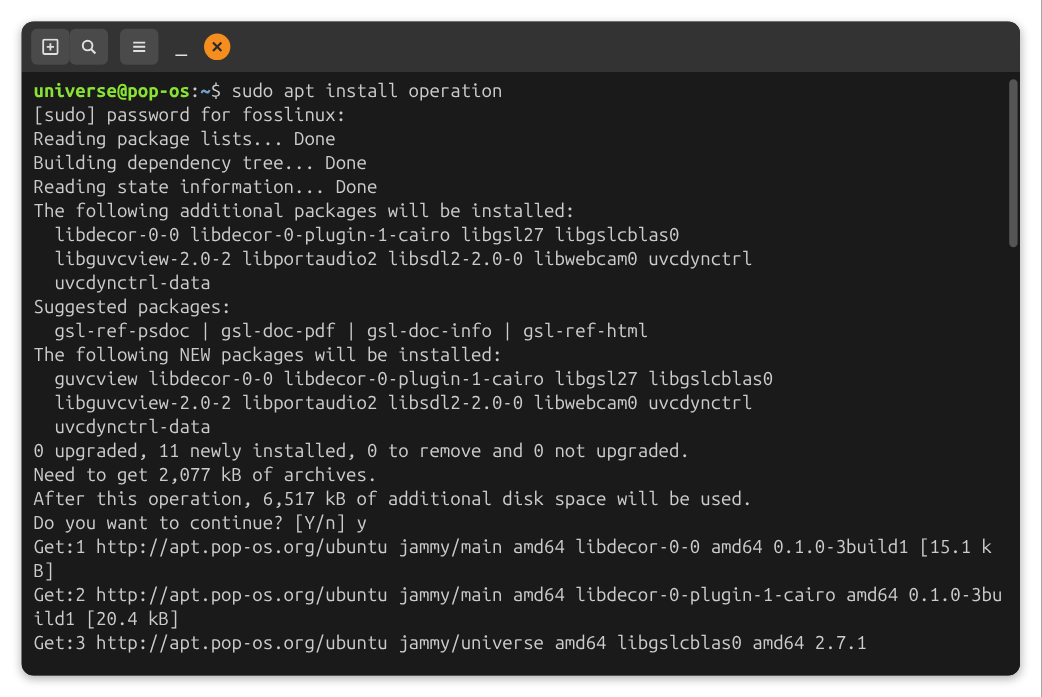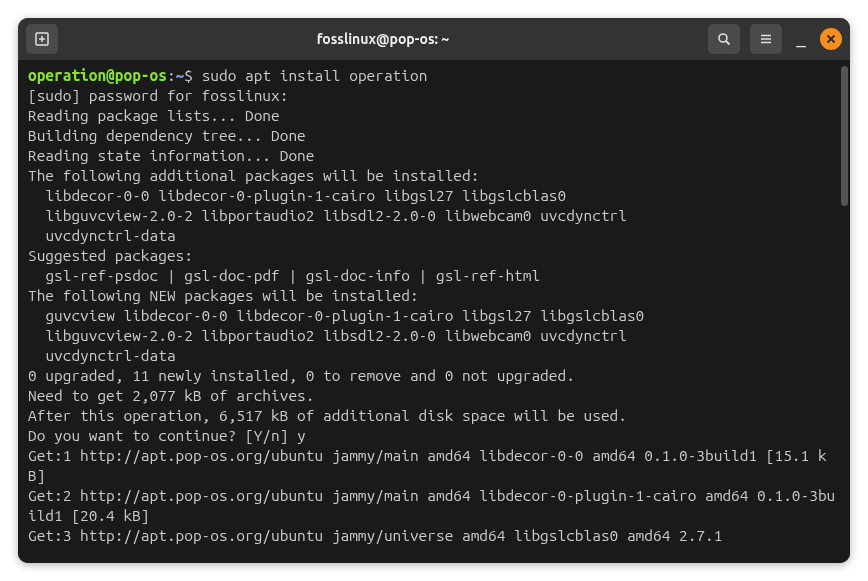--- a/index.html
+++ b/index.html
@@ -103,21 +103,20 @@
 
 <div class="window">
   <div class="titlebar">
     <div class="tb-btn">
       <svg width="14" height="14" viewBox="0 0 14 14">
         <rect x="1" y="1" width="12" height="12" fill="none" stroke="#e0e0e0" stroke-width="1.5" rx="1"></rect>
         <line x1="7" y1="4" x2="7" y2="10" stroke="#e0e0e0" stroke-width="1.5"></line>
         <line x1="4" y1="7" x2="10" y2="7" stroke="#e0e0e0" stroke-width="1.5"></line>
       </svg>
     </div>
-    <div class="tb-title">fosslinux@pop-os: ~</div>
     <div class="tb-right">
       <div class="tb-btn">
         <svg width="14" height="14" viewBox="0 0 14 14">
           <circle cx="6" cy="6" r="4" fill="none" stroke="#e0e0e0" stroke-width="1.6"></circle>
           <line x1="9" y1="9" x2="12.5" y2="12.5" stroke="#e0e0e0" stroke-width="1.8"></line>
         </svg>
       </div>
       <div class="tb-btn">
         <svg width="14" height="14" viewBox="0 0 14 14">
           <line x1="2" y1="3.5" x2="12" y2="3.5" stroke="#e0e0e0" stroke-width="1.6"></line>
@@ -127,21 +126,21 @@
       </div>
       <div class="minimize">_</div>
       <div class="close">
         <svg width="10" height="10" viewBox="0 0 10 10">
           <line x1="1.5" y1="1.5" x2="8.5" y2="8.5" stroke="#2a2a2a" stroke-width="1.8"></line>
           <line x1="8.5" y1="1.5" x2="1.5" y2="8.5" stroke="#2a2a2a" stroke-width="1.8"></line>
         </svg>
       </div>
     </div>
   </div>
-  <div class="terminal-body"><span class="prompt-user">operation@pop-os</span><span class="prompt-sep">:</span><span class="prompt-path">~</span><span class="prompt-sep">$ </span><span>sudo apt install operation</span>
+  <div class="terminal-body"><span class="prompt-user">universe@pop-os</span><span class="prompt-sep">:</span><span class="prompt-path">~</span><span class="prompt-sep">$ </span><span>sudo apt install operation</span>
 <span>[sudo] password for fosslinux:
 Reading package lists... Done
 Building dependency tree... Done
 Reading state information... Done
 The following additional packages will be installed:
   libdecor-0-0 libdecor-0-plugin-1-cairo libgsl27 libgslcblas0
   libguvcview-2.0-2 libportaudio2 libsdl2-2.0-0 libwebcam0 uvcdynctrl
   uvcdynctrl-data
 Suggested packages:
   gsl-ref-psdoc | gsl-doc-pdf | gsl-doc-info | gsl-ref-html

